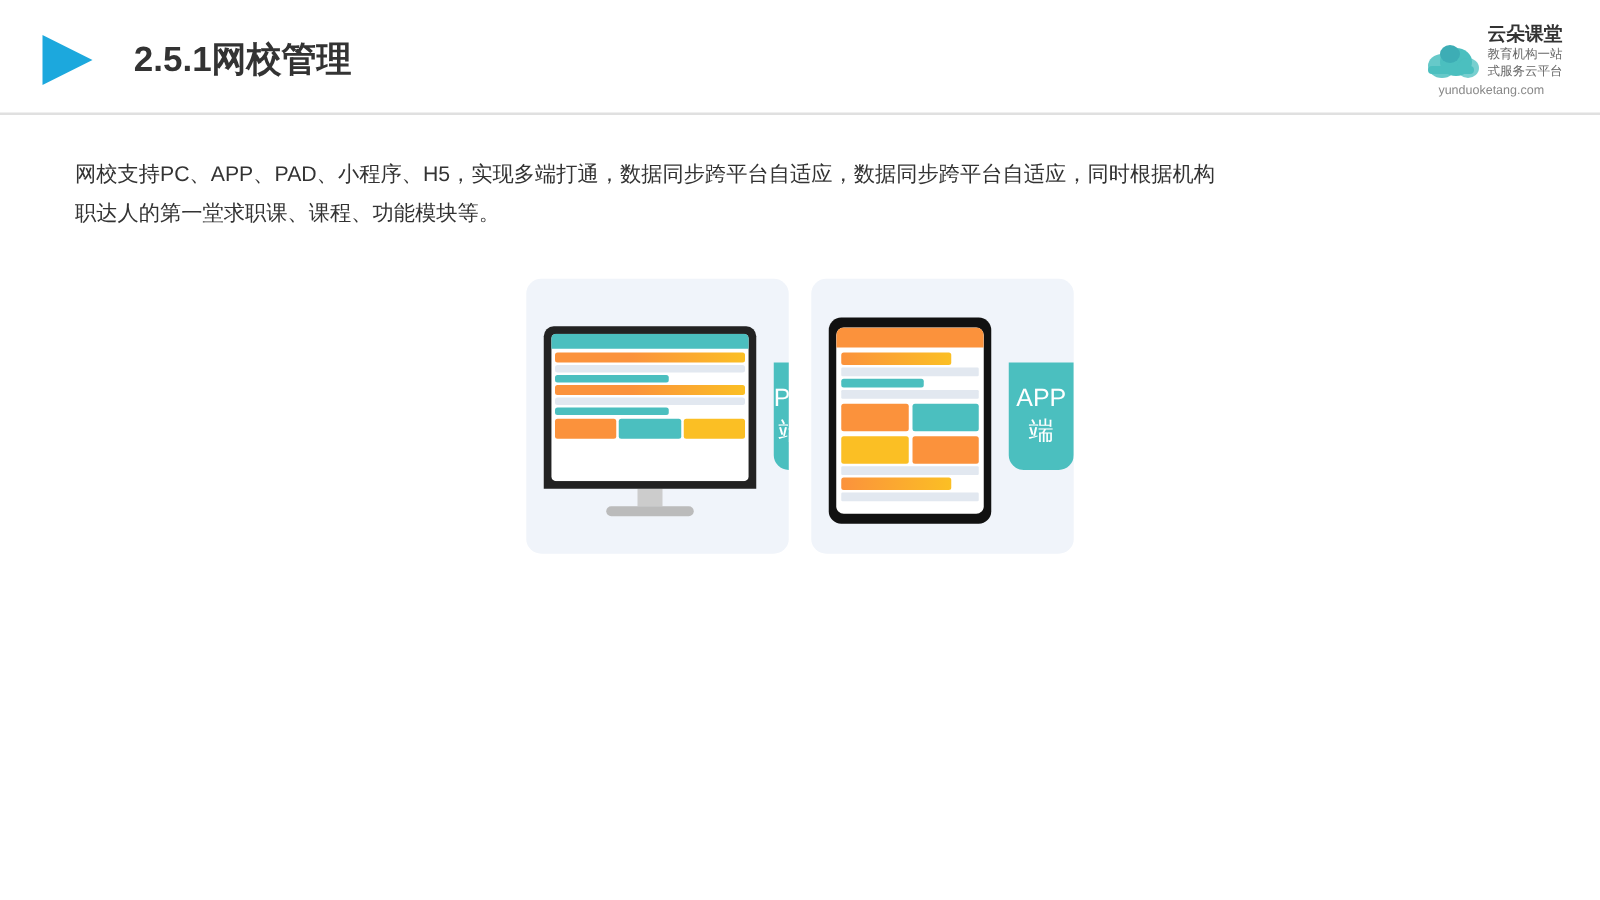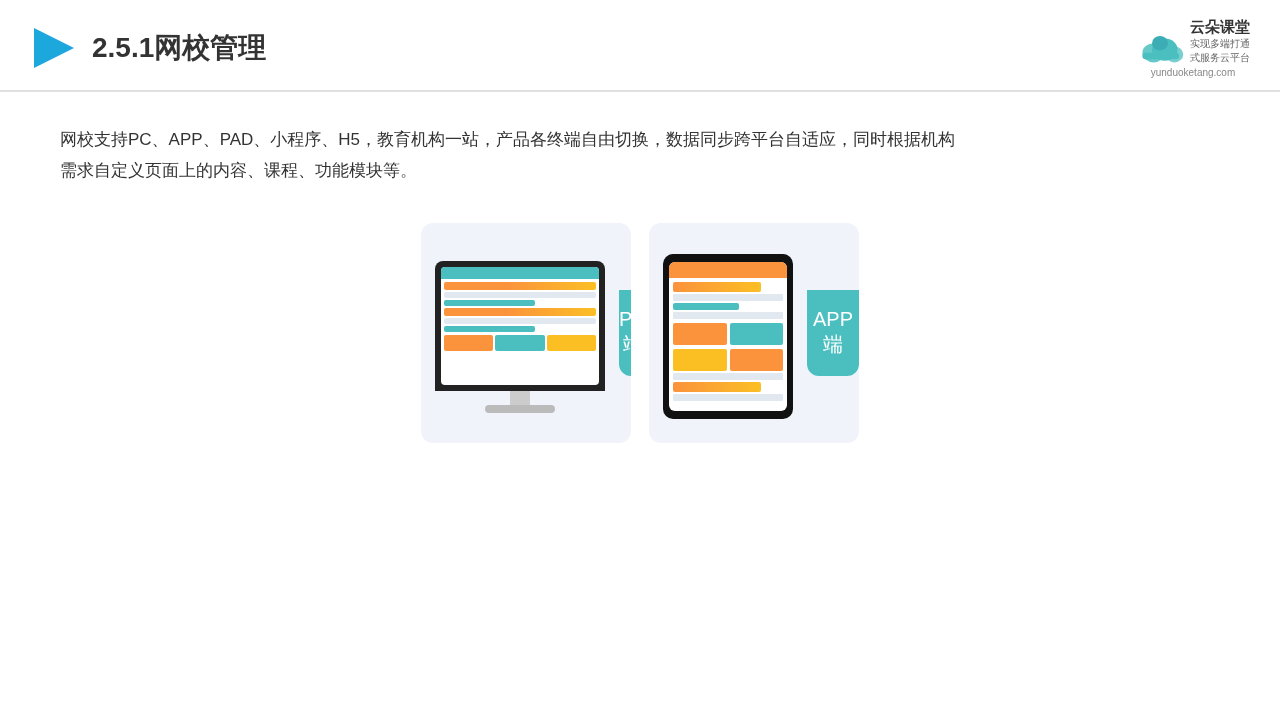--- a/index.html
+++ b/index.html
@@ -26,20 +26,21 @@
       gap: 14px;
     }
     .logo-play {
       width: 48px;
       height: 48px;
     }
     .page-title {
       font-size: 28px;
       font-weight: 600;
       color: #333;
+      margin-left: 15px;
     }
     .header-right {
       display: flex;
       flex-direction: column;
       align-items: center;
     }
     .brand-logo {
       display: flex;
       align-items: flex-end;
       gap: 6px;
@@ -359,31 +360,31 @@
     <div class="brand-logo">
       <svg class="cloud-icon-svg" viewBox="0 0 60 40">
         <ellipse cx="22" cy="26" rx="14" ry="12" fill="#4bbfbf" opacity="0.85"></ellipse>
         <ellipse cx="36" cy="22" rx="16" ry="14" fill="#4bbfbf"></ellipse>
         <ellipse cx="48" cy="28" rx="11" ry="10" fill="#4bbfbf" opacity="0.75"></ellipse>
         <rect x="8" y="26" width="46" height="8" fill="#4bbfbf" rx="4"></rect>
         <ellipse cx="30" cy="14" rx="10" ry="9" fill="#3dadb5"></ellipse>
       </svg>
       <div>
         <div style="font-size:15px;font-weight:600;color:#333;">云朵课堂</div>
-        <div style="font-size:10px;color:#666;line-height:1.4;white-space:pre-line;">实现多端打通
+        <div style="font-size:10px;color:#666;line-height:1.4;white-space:pre-line;">教育机构一站
 式服务云平台</div>
       </div>
     </div>
     <div class="brand-url">yunduoketang.com</div>
   </div>
 </div>
 
 <div class="description">
-  <span>网校支持PC、APP、PAD、小程序、H5，教育机构一站，产品各终端自由切换，数据同步跨平台自适应，同时根据机构</span><br>
-  <span>需求自定义页面上的内容、课程、功能模块等。</span>
+  <span>网校支持PC、APP、PAD、小程序、H5，实现多端打通，数据同步跨平台自适应，数据同步跨平台自适应，同时根据机构</span><br>
+  <span>职达人的第一堂求职课、课程、功能模块等。</span>
 </div>
 
 <div class="cards-area">
 
   <div class="card">
     <div class="card-image-area">
       <div class="pc-monitor">
         <div class="monitor-outer">
           <div class="monitor-screen">
             <div class="monitor-screen-inner">

